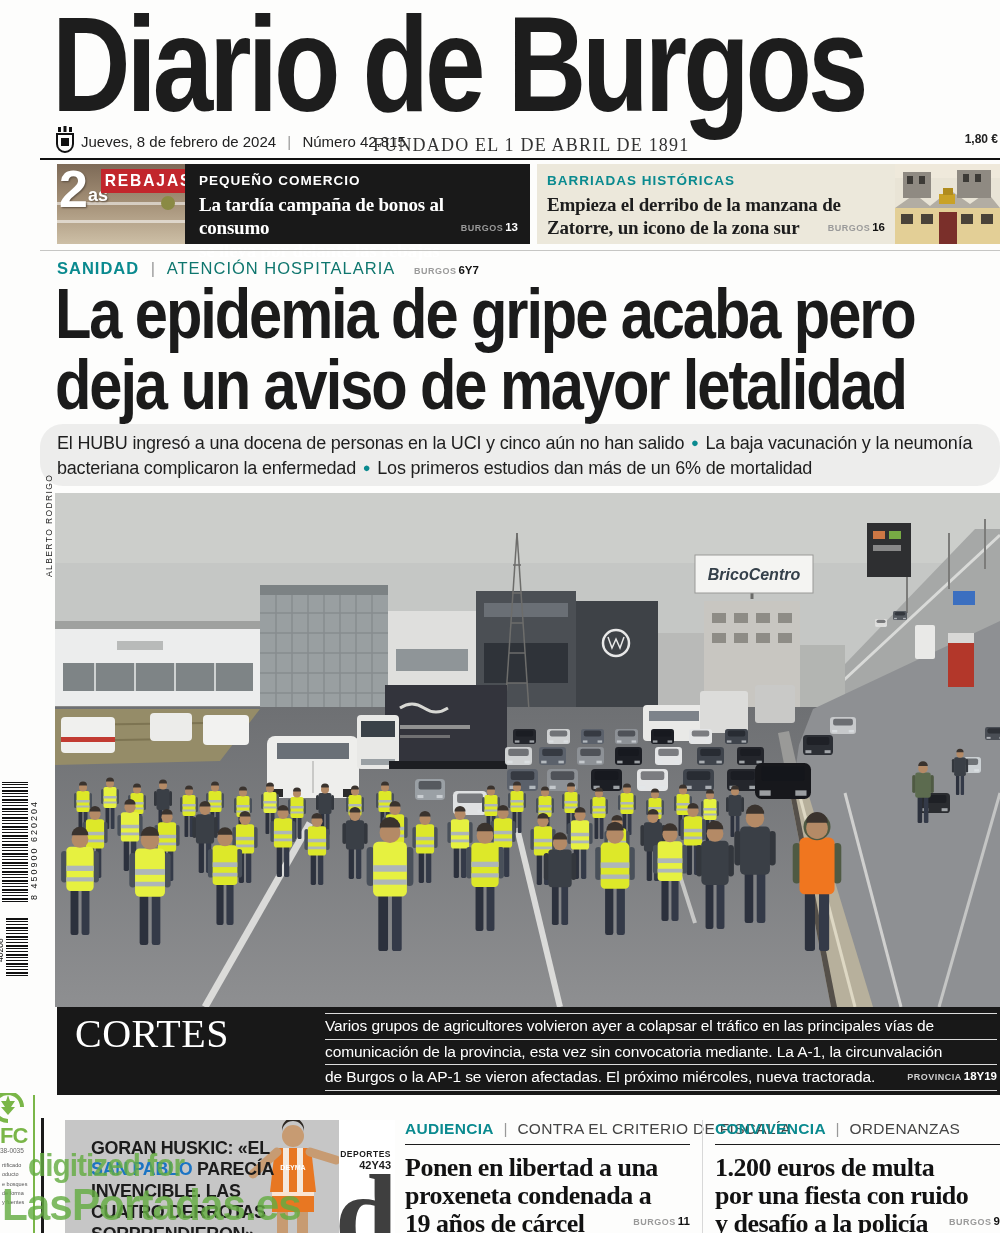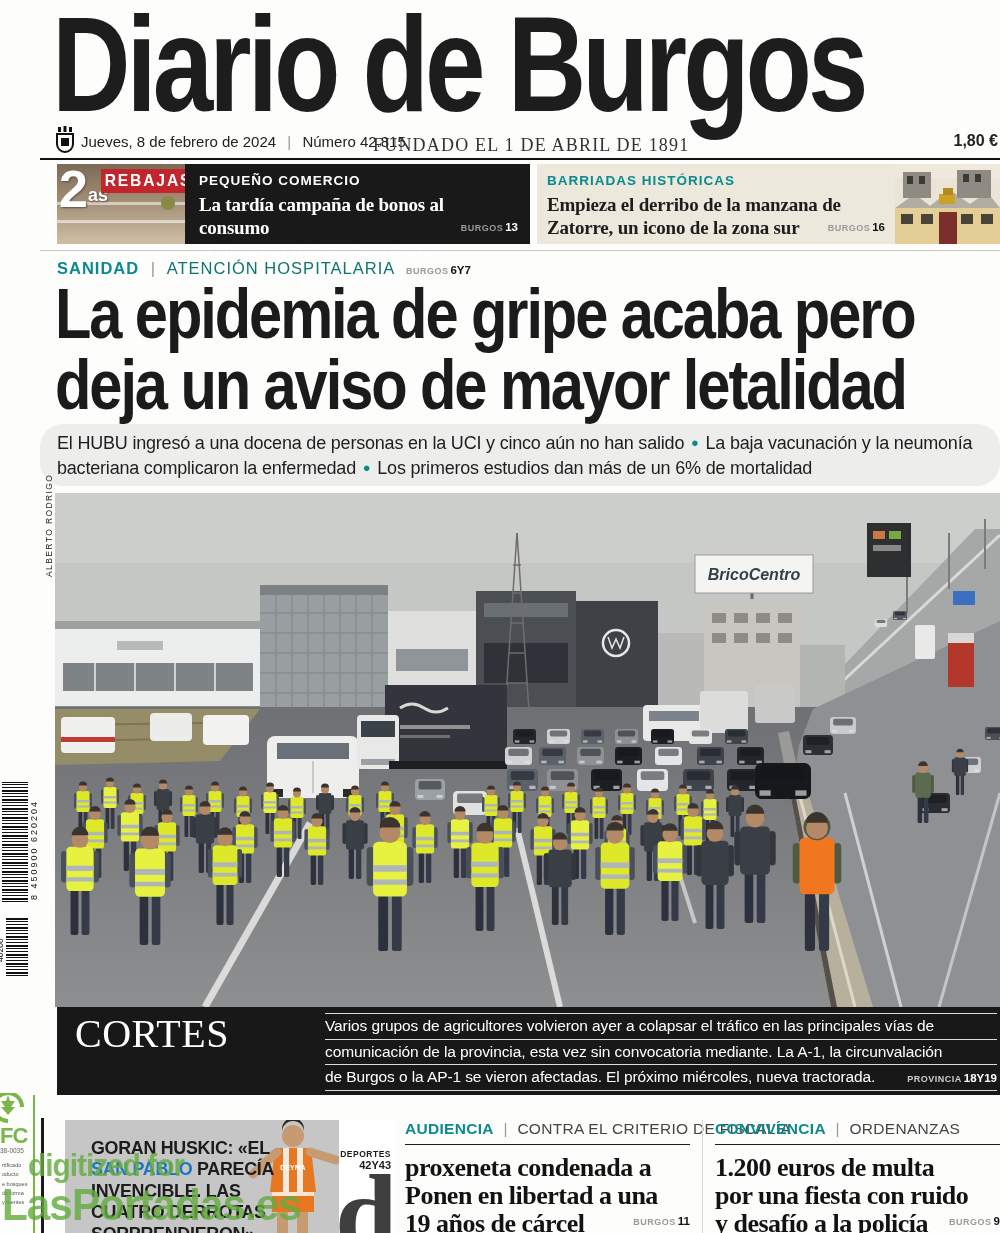--- a/index.html
+++ b/index.html
@@ -11,21 +11,21 @@
   .cond{display:inline-block;transform-origin:left top;}
 
   
   #masthead{left:52px;top:-14px;width:960px;height:140px;overflow:visible;}
   #masthead .title{font-size:136px;font-weight:bold;letter-spacing:-5px;color:#1d1d1d;
        transform:scaleX(0.80);}
   #dateline{left:55px;top:129px;width:945px;height:28px;font-size:15px;color:#222;}
   #crest{left:0;top:-3px;}
   #date-text{left:26px;top:4px;}
   #founded{left:318px;top:6px;font-size:18px;letter-spacing:1.2px;color:#333;}
-  #price{right:2px;top:3px;font-weight:bold;font-size:16px;}
+  #price{right:2px;top:3px;font-weight:bold;font-size:12px;}
   #rule-top{left:40px;top:158px;width:960px;height:2px;background:#111;}
 
   
   #teasers{left:0;top:164px;width:1000px;height:64px;}
   #rebajas{left:57px;top:0;width:128px;height:80px;overflow:hidden;
       background:linear-gradient(180deg,#7d6a57 0%,#a18d74 45%,#cdbfa6 100%);}
   #rebajas .shelf{position:absolute;left:0;width:100%;height:3px;background:rgba(255,255,255,.55);}
   #rebajas .big2{position:absolute;left:2px;top:2px;font-size:52px;font-weight:bold;color:#fff;
       text-shadow:1px 1px 2px #5c4f41;line-height:.9;}
   #rebajas .sup{font-size:18px;font-weight:bold;vertical-align:6px;}
@@ -43,21 +43,21 @@
   #teaser-black .pageref b{color:#fff;}
   #teaser-beige .pageref{position:absolute;right:10px;bottom:11px;}
   #demolition{left:895px;top:0;width:105px;height:80px;overflow:hidden;}
   #rule-teaser{left:40px;top:250px;width:960px;height:1px;background:#c6c6c4;}
 
   
   #lead-kicker{left:57px;top:259px;width:900px;font-size:16.5px;letter-spacing:1px;}
   #lead-kicker .sec{color:#0a8a8f;font-weight:bold;}
   #lead-kicker .sep{color:#999;margin:0 6px;font-weight:300;}
   #lead-kicker .sub{color:#0f766e;}
-  #lead-kicker .pageref{letter-spacing:.5px;margin-left:6px;}
+  #lead-kicker .pageref{letter-spacing:.5px;margin-left:14px;}
   #lead-headline{left:55px;top:278px;width:960px;line-height:1.00;}
   #lead-headline .hl{font-size:71px;font-weight:bold;letter-spacing:-2.5px;color:#1b1b1b;
       transform:scaleX(.84);white-space:nowrap;}
   #deck{left:40px;top:424px;width:960px;height:62px;background:#ededec;border-radius:23px;}
   #deck .txt{position:absolute;left:17px;top:7px;width:930px;font-size:18px;line-height:1.38;color:#1e1e1e;letter-spacing:-.2px;}
   .bullet{color:#0a8a8f;font-size:13px;vertical-align:2px;padding:0 2px;}
 
   
   #photo{left:55px;top:493px;width:945px;height:514px;overflow:hidden;background:#c5c7c5;}
   #photo-credit{top:577px;left:44px;transform:rotate(-90deg);transform-origin:0 0;
@@ -70,21 +70,21 @@
   #bc-small .num{font-size:8.5px;color:#111;position:absolute;top:-11px;left:14px;}
   #bc-main{position:absolute;left:78px;top:0;width:120px;height:26px;}
   #bc-main .num{font-size:9px;color:#111;letter-spacing:2px;position:absolute;top:27px;left:2px;}
 
   
   #capband{left:57px;top:1007px;width:943px;height:88px;background:#181818;color:#fff;}
   #cortes{position:absolute;left:18px;top:5px;font-family:"Liberation Serif",serif;
       font-size:40px;line-height:1.1;letter-spacing:.5px;}
   #caption{position:absolute;left:268px;top:6px;width:672px;}
   .cap-line{font-size:15.5px;letter-spacing:-.1px;line-height:1.0;padding:4px 0 5px;
-      border-bottom:1px solid rgba(255,255,255,.85);display:flex;align-items:flex-end;}
+      border-bottom:1px solid rgba(255,255,255,.85);display:flex;align-items:center;}
   .cap-line.first{border-top:1px solid rgba(255,255,255,.85);}
   #caption .pageref{margin-left:auto;color:#cfcfcf;}
   #caption .pageref b{color:#fff;}
 
   
   #pefc{left:0;top:1095px;width:34px;height:138px;font-size:5.5px;color:#555;}
   #pefc .fc{color:#7ab648;font-weight:bold;font-size:22px;letter-spacing:-1px;position:absolute;left:0;top:28px;}
   #pefc .code{position:absolute;left:0;top:52px;font-size:6.5px;color:#666;}
   #pefc .tiny{position:absolute;left:2px;top:66px;line-height:1.7;}
   #pefc-line{left:33px;top:1095px;width:2px;height:138px;background:#7ab648;}
@@ -1175,22 +1175,22 @@
 </div>
 
 <div class="abs story" id="audiencia">
   <div class="kick">
     <span class="sec">AUDIENCIA</span>
     <span class="sep">|</span>
     <span class="sub">CONTRA EL CRITERIO DE FISCALÍA</span>
   </div>
   <div class="krule"></div>
   <div class="head">
+    <div>Ponen en libertad a una</div>
     <div>proxeneta condenada a</div>
-    <div>Ponen en libertad a una</div>
     <div>19 años de cárcel</div>
   </div>
   <span class="pageref">
     <span>BURGOS</span><b>11</b>
   </span>
 </div>
 
 <div class="abs" id="vdiv"></div>
 
 <div class="abs story" id="convivencia">

